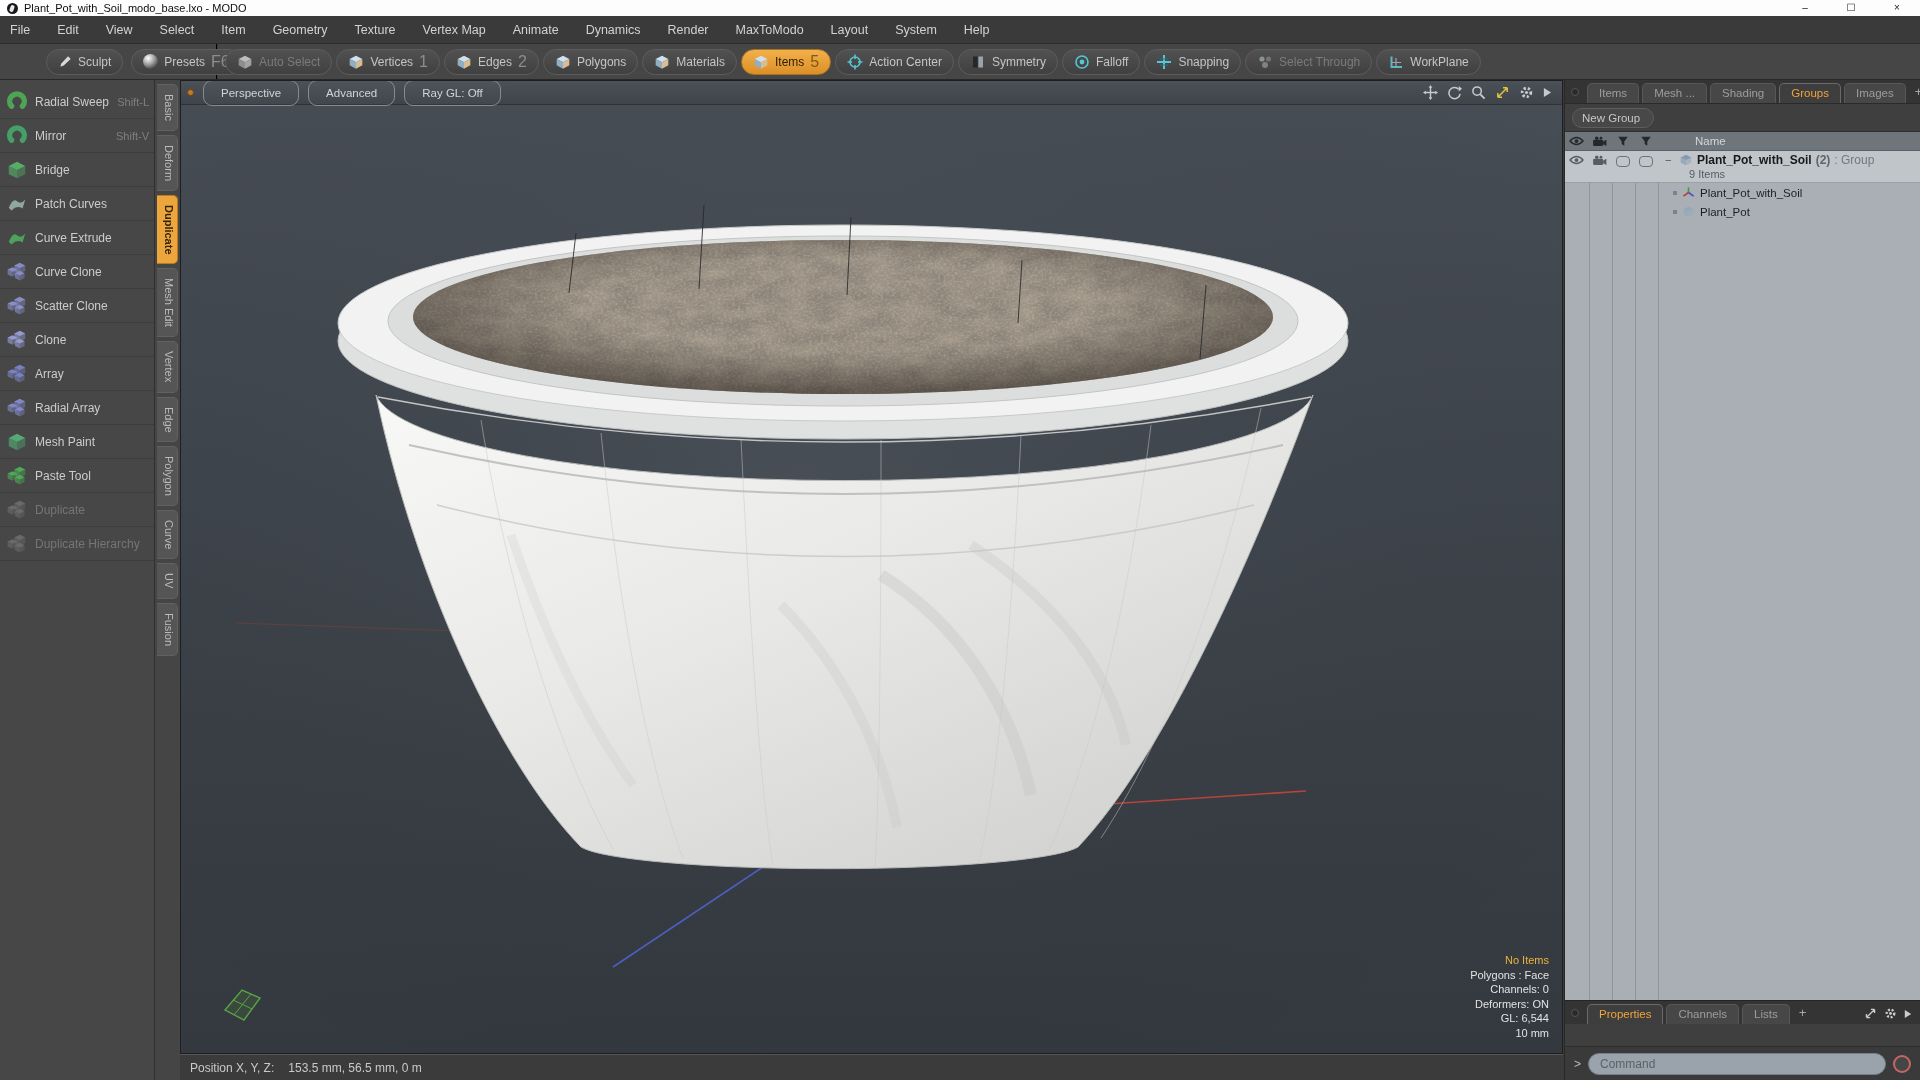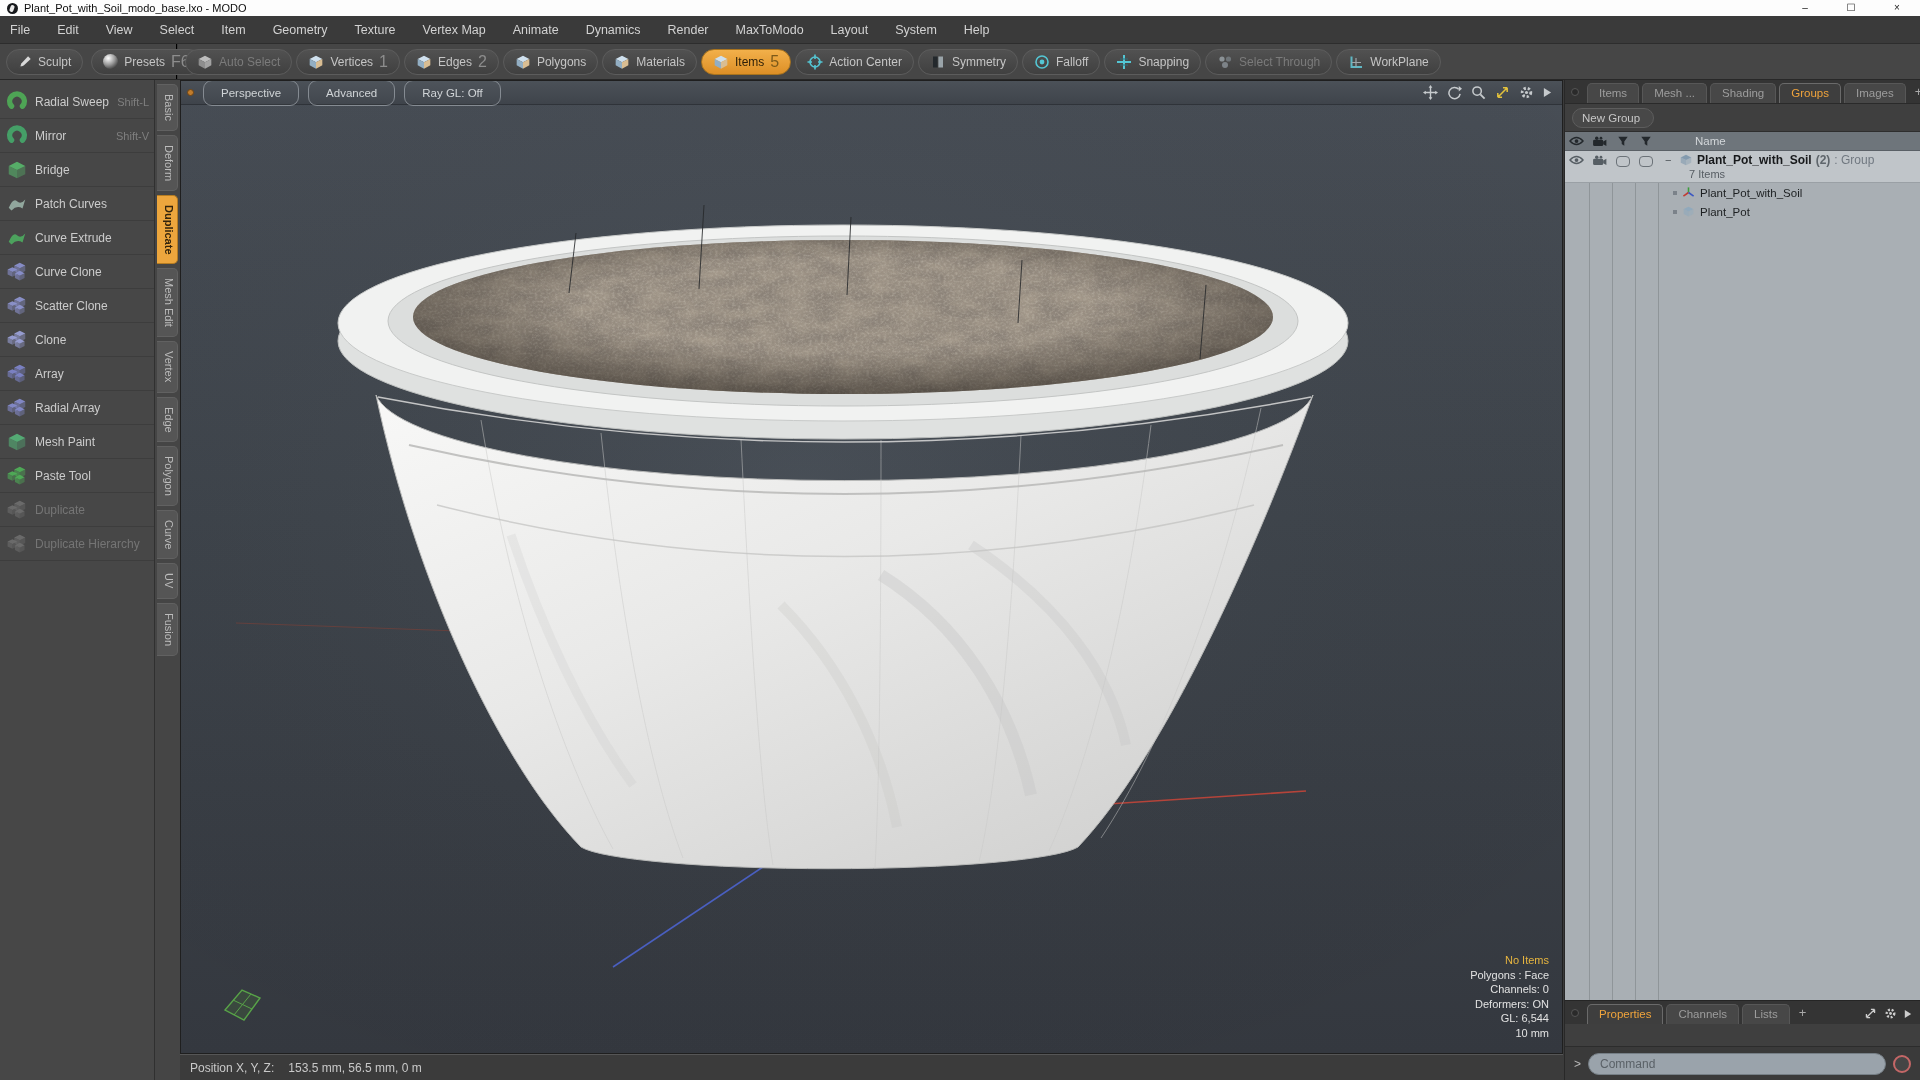--- a/index.html
+++ b/index.html
@@ -19,21 +19,21 @@
              color:#222; font-size:10px; line-height:1; }
 
   
   .menubar { position:absolute; left:0; top:16px; width:1920px; height:28px; background:#3a3a3a;
              display:flex; align-items:center; padding-left:10px; gap:27px;
              color:#d2d2d2; font-size:12.5px; border-bottom:1px solid #2d2d2d; }
   .menu-item { cursor:default; }
 
   
   .toolbar { position:absolute; left:0; top:44px; width:1920px; height:36px; background:#464646;
-             display:flex; align-items:center; border-bottom:1px solid #282828; }
+             display:flex; align-items:center; border-bottom:1px solid #282828;padding-left:40px; }
   .tb-left { width:178px; display:flex; align-items:center; gap:8px; padding-left:6px;
              border-right:2px groove #3a3a3a; height:100%; }
   .pill { height:26px; border-radius:13px; border:1px solid #5c5c5c;
           background:linear-gradient(#515151,#404040);
           display:flex; align-items:center; gap:6px; padding:0 11px;
           color:#c5c5c5; font-size:12px; white-space:nowrap; }
   .pill .badge { color:#8d8d8d; font-size:16px; }
   .pill.active { background:linear-gradient(#f2b04a,#dd8f26); border-color:#a8731e; color:#2b1e08; }
   .pill.active .badge { color:#7c5a1a; }
   .pill.disabled { color:#7b7b7b; }
@@ -676,21 +676,21 @@
       </div>
       <div class="grp-label">
         <span class="expander">−</span>
         <svg width="14" height="14" style="color:#7f98ad">
             <use href="#i-cube"></use>
           </svg>
         <b>Plant_Pot_with_Soil</b>
         <span class="grp-count">(2)</span>
         <span class="grp-type">: Group</span>
       </div>
-      <div class="grp-sub">7 Items</div>
+      <div class="grp-sub">9 Items</div>
     </div>
 
     <div class="child-row">
       <span class="tree-bullet"></span>
       <svg width="13" height="13">
           <use href="#i-axis"></use>
         </svg>
       <span>Plant_Pot_with_Soil</span>
     </div>
     <div class="child-row">

